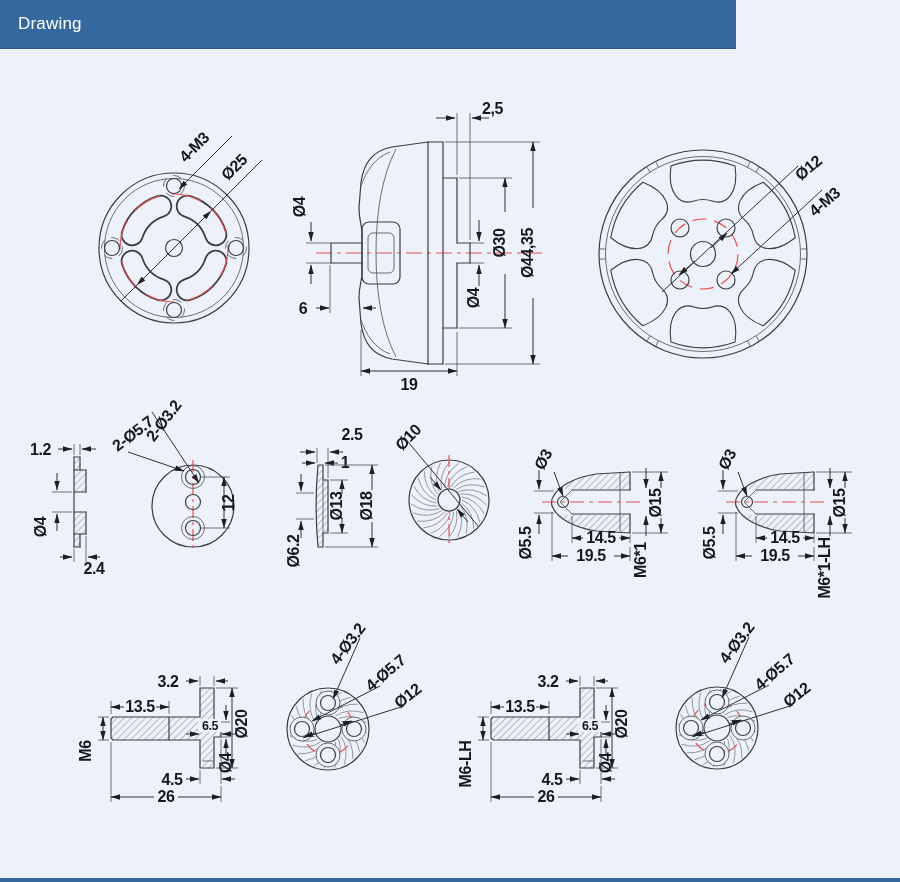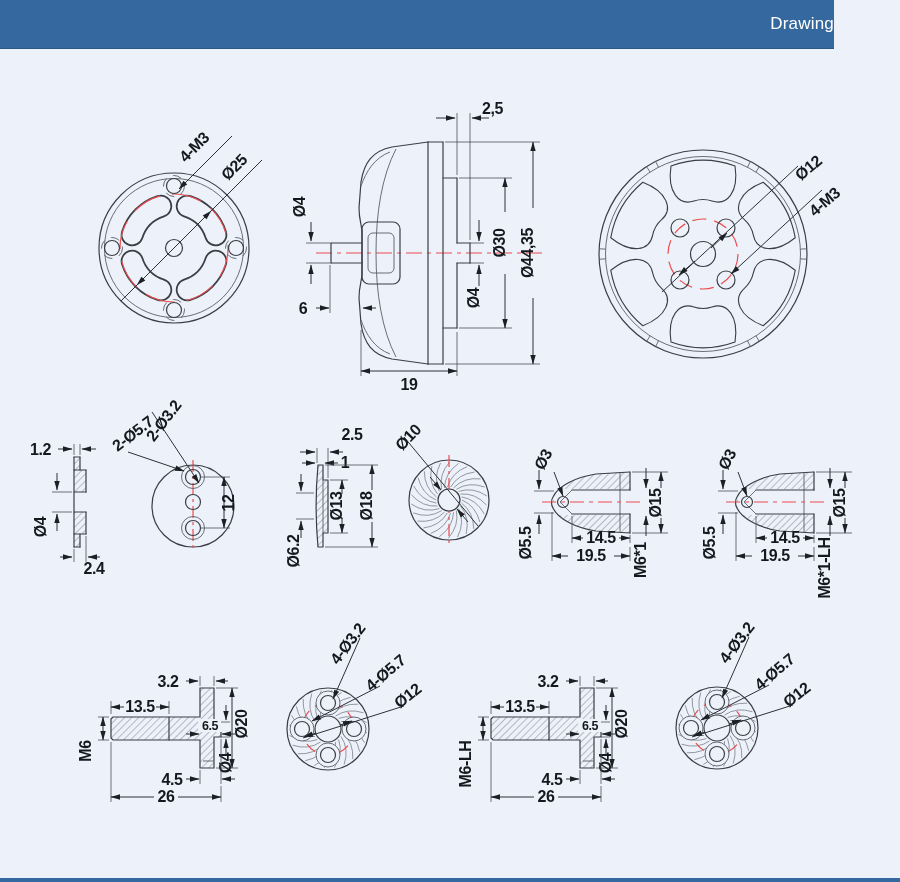--- a/index.html
+++ b/index.html
@@ -1,19 +1,19 @@
 <!DOCTYPE html>
 <html><head>
 <meta charset="utf-8">
 <style>
   html,body{margin:0;padding:0;background:#edf1f9;}
   .stage{position:relative;width:900px;height:882px;background:#edf1f9;overflow:hidden;
          font-family:"Liberation Sans",sans-serif;}
-  .hdr{position:absolute;top:0;left:0;width:834px;height:48px;background:#35689e;
-       border-bottom:1px solid #2b5884;display:flex;align-items:center;justify-content:flex-end;}
+  .hdr{position:absolute;top:0;left:0;width:718px;height:48px;background:#35689e;
+       border-bottom:1px solid #2b5884;display:flex;align-items:center;justify-content:flex-start;padding-left:18px;}
   .hdr span{color:#fff;font-size:17px;letter-spacing:.2px;}
   .ftr{position:absolute;left:0;bottom:0;width:900px;height:4px;background:#35689e;}
   svg{position:absolute;top:0;left:0;}
   .pl{stroke:#3a3f46;stroke-width:1.2;fill:none;stroke-linecap:round;}
   .pl2{stroke:#5a6068;stroke-width:0.9;fill:none;}
   .dim{stroke:#2c3138;stroke-width:1;fill:none;}
   .ext{stroke:#4a505a;stroke-width:0.8;fill:none;}
   .red{stroke:#ec4d50;stroke-width:1.2;fill:none;}
   .hat{fill:url(#hatch);}
   .bg{fill:#edf1f9;}

